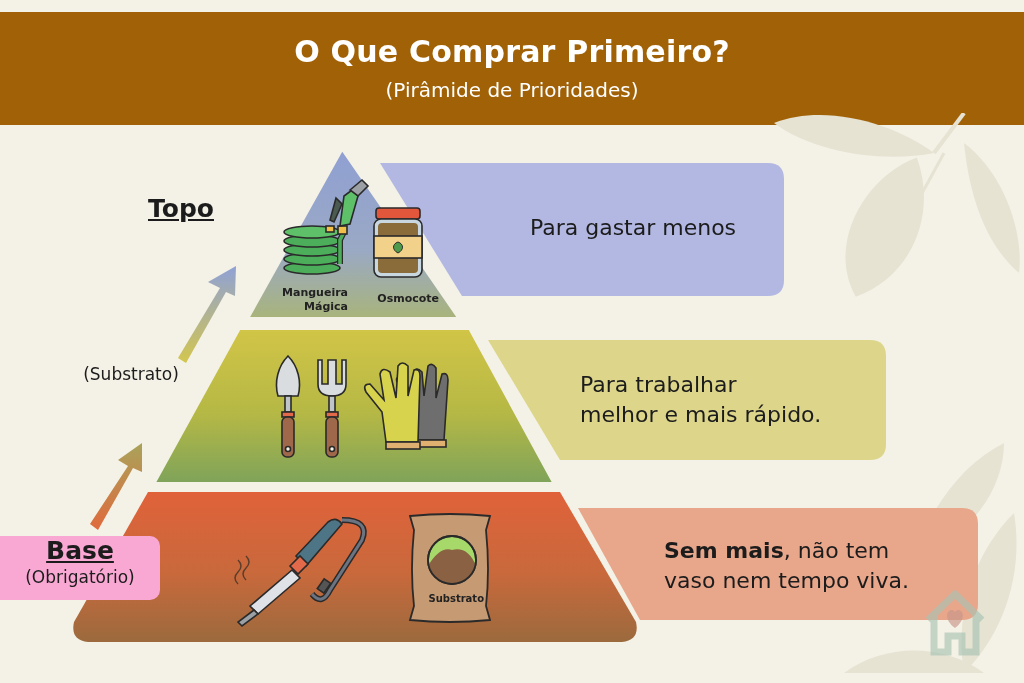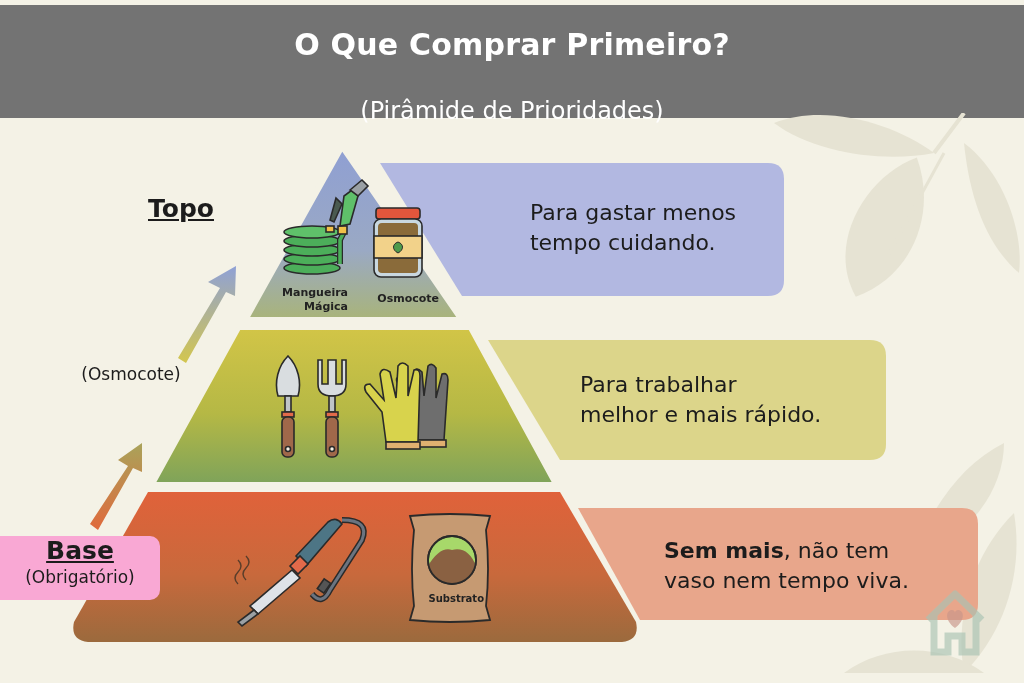--- a/index.html
+++ b/index.html
@@ -1,20 +1,20 @@
 <!DOCTYPE html>
 <html><head>
 <meta charset="utf-8">
 <style>
   * { box-sizing: border-box; margin: 0; padding: 0; }
   html, body { width: 1024px; height: 683px; overflow: hidden; }
   body { font-family: "DejaVu Sans", sans-serif; background: #f4f2e6; position: relative; color: #1c1c1c; }
-  .header { position: absolute; left: 0; top: 5px; width: 1024px; height: 113px; background: #737373; text-align: center; }
+  .header { position: absolute; left: 0; top: 12px; width: 1024px; height: 113px; background: #a16207; text-align: center; }
   .header .title { position: absolute; top: 22px; left: 0; width: 100%; color: #fff; font-weight: bold; font-size: 30px; letter-spacing: 0.2px; }
-  .header .subtitle { position: absolute; top: 66px; left: 0; width: 100%; color: #fff; font-size: 24px; margin-top: 26px; }
+  .header .subtitle { position: absolute; top: 66px; left: 0; width: 100%; color: #fff; font-size: 20px; }
   .leaves { position: absolute; right: 0; top: 113px; width: 260px; height: 570px; }
   .diagram { position: absolute; left: 0; top: 0; width: 1024px; height: 683px; }
   .callout { position: absolute; display: flex; align-items: center; font-size: 22px; line-height: 30px; color: #1c1c1c; }
   .callout span { display: block; }
   .tier-label { position: absolute; text-align: center; }
   .tier-label .name { font-weight: bold; font-size: 25px; line-height: 30px; text-decoration: underline; }
   .tier-label .sub { font-size: 17px; line-height: 22px; }
   .icon-label { position: absolute; font-weight: bold; font-size: 11px; text-align: right; color: #222; line-height: 14px; }
 </style>
 </head>
@@ -165,31 +165,30 @@
   <div>Mangueira</div>
   <div>Mágica</div>
 </div>
 <div class="icon-label" style="left:356px; top:292px; width:70px;margin-left:13px;">Osmocote</div>
 <div class="icon-label" style="left:420px; top:592px; width:64px; font-size:10px;">Substrato</div>
 
 <div class="tier-label" style="left:96px; top:194px; width:170px;">
   <div class="name">Topo</div>
 </div>
 <div class="tier-label" style="left:56px; top:363px; width:150px;">
-  <div class="sub">(Osmocote)</div>
+  <div class="sub">(Substrato)</div>
 </div>
 <div class="tier-label" style="left:0px; top:536px; width:160px; height:64px; background:#f9a8d4; border-radius:0 10px 10px 0;">
   <div class="name">Base</div>
   <div class="sub">(Obrigatório)</div>
 </div>
 
 <div class="callout" style="left:498px; top:196px; width:270px; height:64px;justify-content:center;">
   <div>
     <span>Para gastar menos</span>
-    <span>tempo cuidando.</span>
   </div>
 </div>
 <div class="callout" style="left:580px; top:368px; width:300px; height:64px;">
   <div>
     <span>Para trabalhar</span>
     <span>melhor e mais rápido.</span>
   </div>
 </div>
 <div class="callout" style="left:664px; top:534px; width:300px; height:64px;">
   <div>

